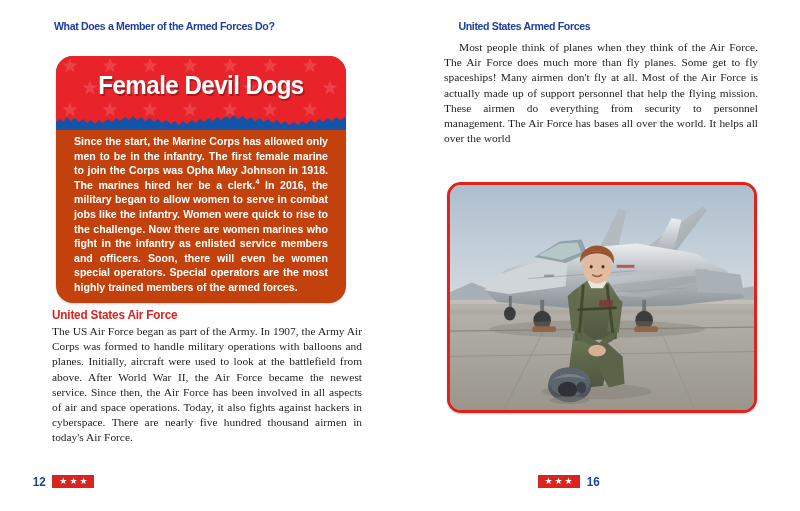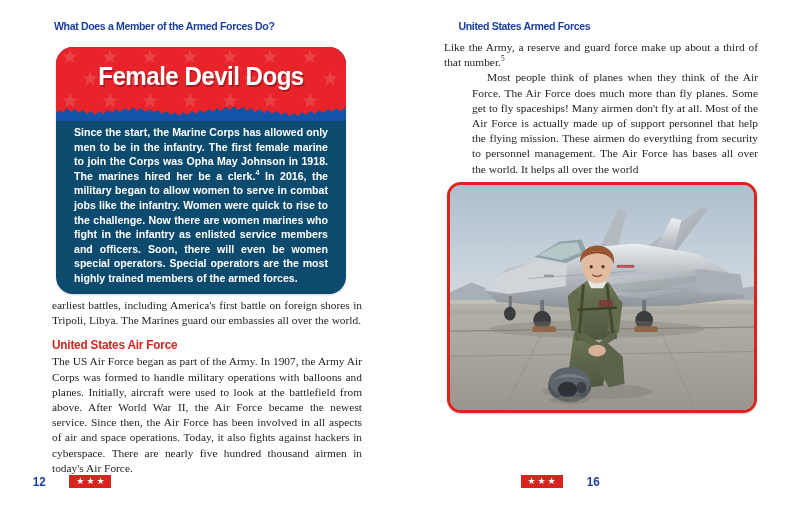--- a/index.html
+++ b/index.html
@@ -66,25 +66,25 @@
     margin-bottom: 2px;
     letter-spacing: -0.2px;
     transform: scaleX(0.95);
     transform-origin: left center;
   }
 
   
   .sidebar-box {
     position: absolute;
     left: 56px;
-    top: 47px;
+    top: 56px;
     width: 290px;
     height: 247px;
     border-radius: 17px;
-    background: #0c4a6e;
+    background: #c2410c;
     overflow: hidden;
     box-shadow: 0 1px 2px rgba(0,0,0,0.18);
   }
   .sidebar-red {
     position: absolute;
     left: 0; top: 0;
     width: 100%;
     height: 71px;
     background: #e8242a;
     overflow: hidden;
@@ -166,21 +166,21 @@
     color: #1a1a1a;
     letter-spacing: -0.1px;
   }
 
   
   .folio {
     position: absolute;
     bottom: 22px;
     display: flex;
     align-items: center;
-    gap: 23px;
+    gap: 6px;
   }
   .folio-left  { left: 32px; }
   .folio-right { right: 32px; }
 
   .folio-num {
     font-family: "Liberation Sans", sans-serif;
     font-weight: bold;
     font-size: 13px;
     color: #1c3f9c;
     transform: scaleX(0.9);
@@ -258,27 +258,25 @@
     </div>
 
     <div class="sidebar-title">Female Devil Dogs</div>
 
     <div class="sidebar-body">
       <span>Since the start, the Marine Corps has allowed only men to be in the infantry. The first female marine to join the Corps was Opha May Johnson in 1918. The marines hired her be a clerk.</span><sup>4</sup><span> In 2016, the military began to allow women to serve in combat jobs like the infantry. Women were quick to rise to the challenge. Now there are women marines who fight in the infantry as enlisted service members and officers. Soon, there will even be women special operators. Special operators are the most highly trained members of the armed forces.</span>
     </div>
   </div>
 
   <div class="col col-left" style="top: 298px;">
-    <p class="body-text no-indent">earliest battles, including America's first battle on foreign shores in Tripoli, Libya. The Marines guard our embassies all over the world.</p>
     <h2 class="subhead">United States Air Force</h2>
     <p class="body-text no-indent">The US Air Force began as part of the Army. In 1907, the Army Air Corps was formed to handle military operations with balloons and planes. Initially, aircraft were used to look at the battlefield from above. After World War II, the Air Force became the newest service. Since then, the Air Force has been involved in all aspects of air and space operations. Today, it also fights against hackers in cyberspace. There are nearly five hundred thousand airmen in today's Air Force.</p>
   </div>
 
   <div class="col col-right">
-    <p class="body-text no-indent"><span>Like the Army, a reserve and guard force make up about a third of that number.</span><sup>5</sup></p>
     <p class="body-text indent">Most people think of planes when they think of the Air Force. The Air Force does much more than fly planes. Some get to fly spaceships! Many airmen don't fly at all. Most of the Air Force is actually made up of support personnel that help the flying mission. These airmen do everything from security to personnel management. The Air Force has bases all over the world. It helps all over the world</p>
   </div>
 
   <div class="photo-frame">
     <svg viewBox="0 0 310 231" preserveAspectRatio="none" xmlns="http://www.w3.org/2000/svg" role="img" aria-label="fighter pilot and jet">
       <defs>
         <linearGradient id="sky" x1="0" y1="0" x2="0" y2="1">
           <stop offset="0%" stop-color="#aebecd"></stop>
           <stop offset="55%" stop-color="#c3cfd9"></stop>
           <stop offset="100%" stop-color="#d3d9dd"></stop>

